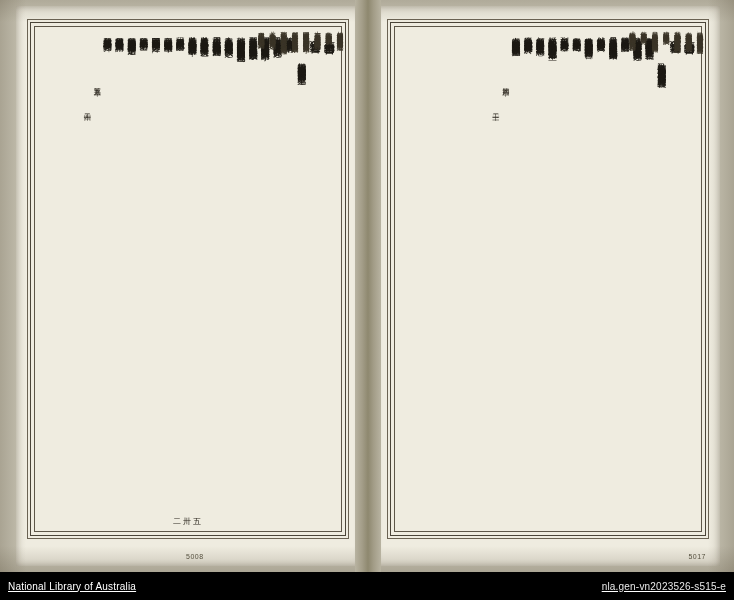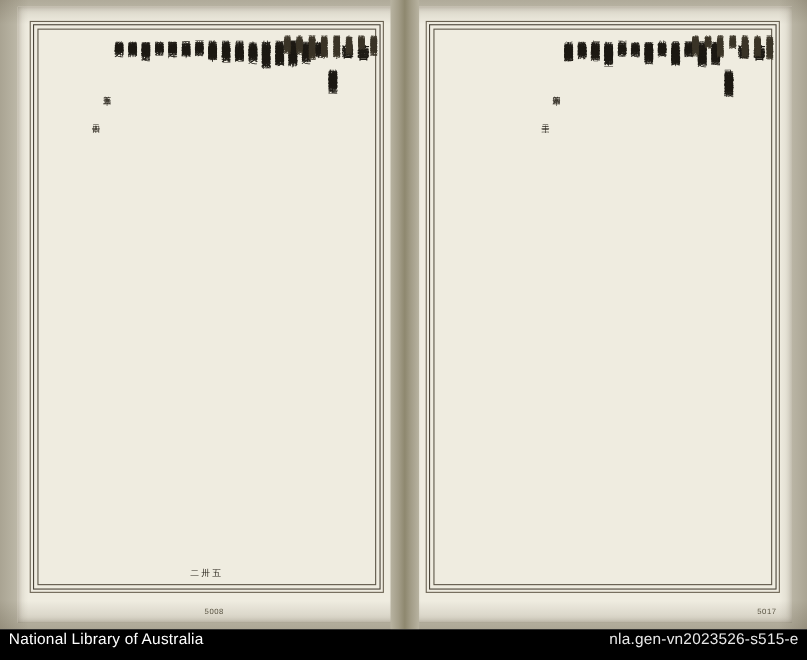--- a/index.html
+++ b/index.html
@@ -142,26 +142,27 @@
 
   
   .footer {
     position: absolute;
     left: 0; bottom: 0;
     width: 734px;
     height: 28px;
     background: #000000;
     color: #ffffff;
     font-family: "Liberation Sans", sans-serif;
-    font-size: 14px;
+    font-size: 10px;
     display: flex;
-    align-items: flex-start;
+    align-items: center;
     justify-content: space-between;
     padding: 0 8px;
     box-sizing: border-box;
+    text-decoration: underline;
   }
   .footer .left  { letter-spacing: 0.2px; }
   .footer .right { letter-spacing: 0.2px; color: #e8e8e8; padding-left: 32px; }
 
   
   .pencil {
     position: absolute;
     font-family: "Liberation Sans", sans-serif;
     font-size: 7px;
     color: #55503f;

